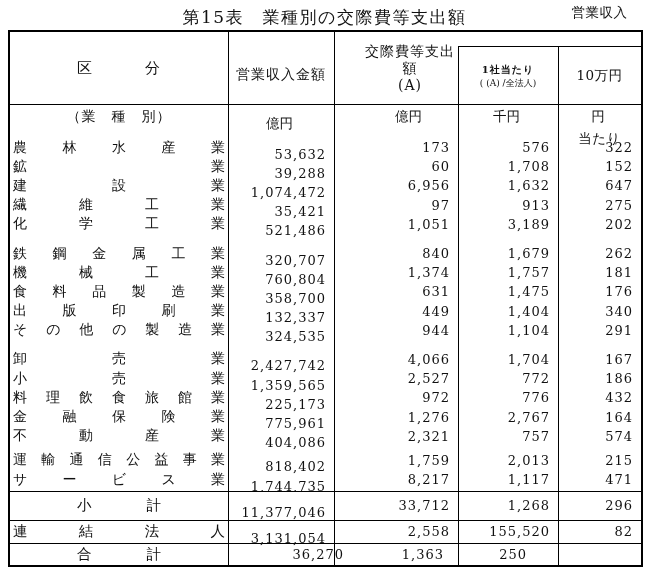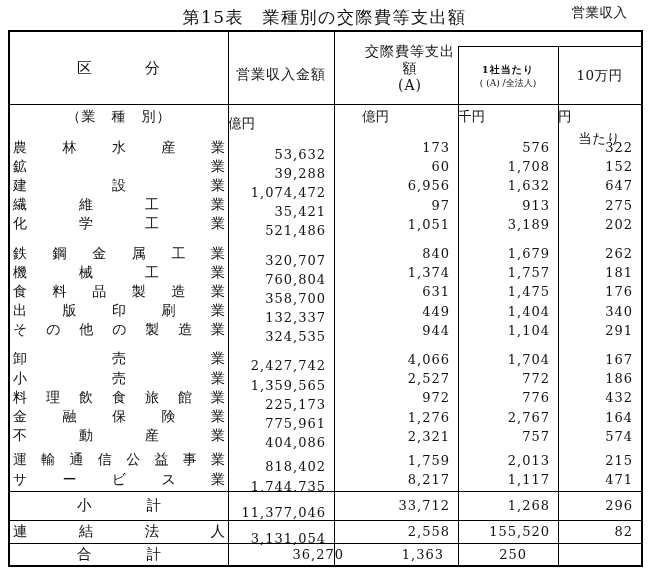--- a/index.html
+++ b/index.html
@@ -45,21 +45,21 @@
   .hbox4 .main{font-size:10px;letter-spacing:1px;line-height:16px;font-weight:bold;}
   .hbox4 .sub{font-size:9px;letter-spacing:0;line-height:11px;}
   .hbox5{position:absolute;left:100px;top:14px;width:83px;height:58px;display:flex;
          flex-direction:column;justify-content:center;align-items:center;text-align:center;
          font-size:13.5px;letter-spacing:0.5px;line-height:17px;gap:46px;}
 
   
   .tbody{position:absolute;left:0;top:72px;width:631px;height:387px;overflow:hidden;}
   .unit-row{height:26px;display:flex;align-items:center;}
   .unit-label{width:218px;text-align:center;font-size:14px;letter-spacing:1px;}
-  .unit{text-align:left;padding-right:3px;font-size:13.5px;}
+  .unit{text-align:center;padding-right:3px;font-size:13.5px;}
   .g0{margin-top:8px;}
   .g1{margin-top:10px;}
   .g2{margin-top:10px;}
   .g3{margin-top:5px;}
   .drow{height:19.2px;display:flex;align-items:center;}
   .label{font-size:14px;padding:0 3px;}
   .label-between{width:100%;display:flex;justify-content:space-between;}
   .label-center{width:84px;margin:0 auto;display:flex;justify-content:space-between;}
   .num{text-align:right;padding-right:8px;font-size:13px;letter-spacing:1px;}
 

